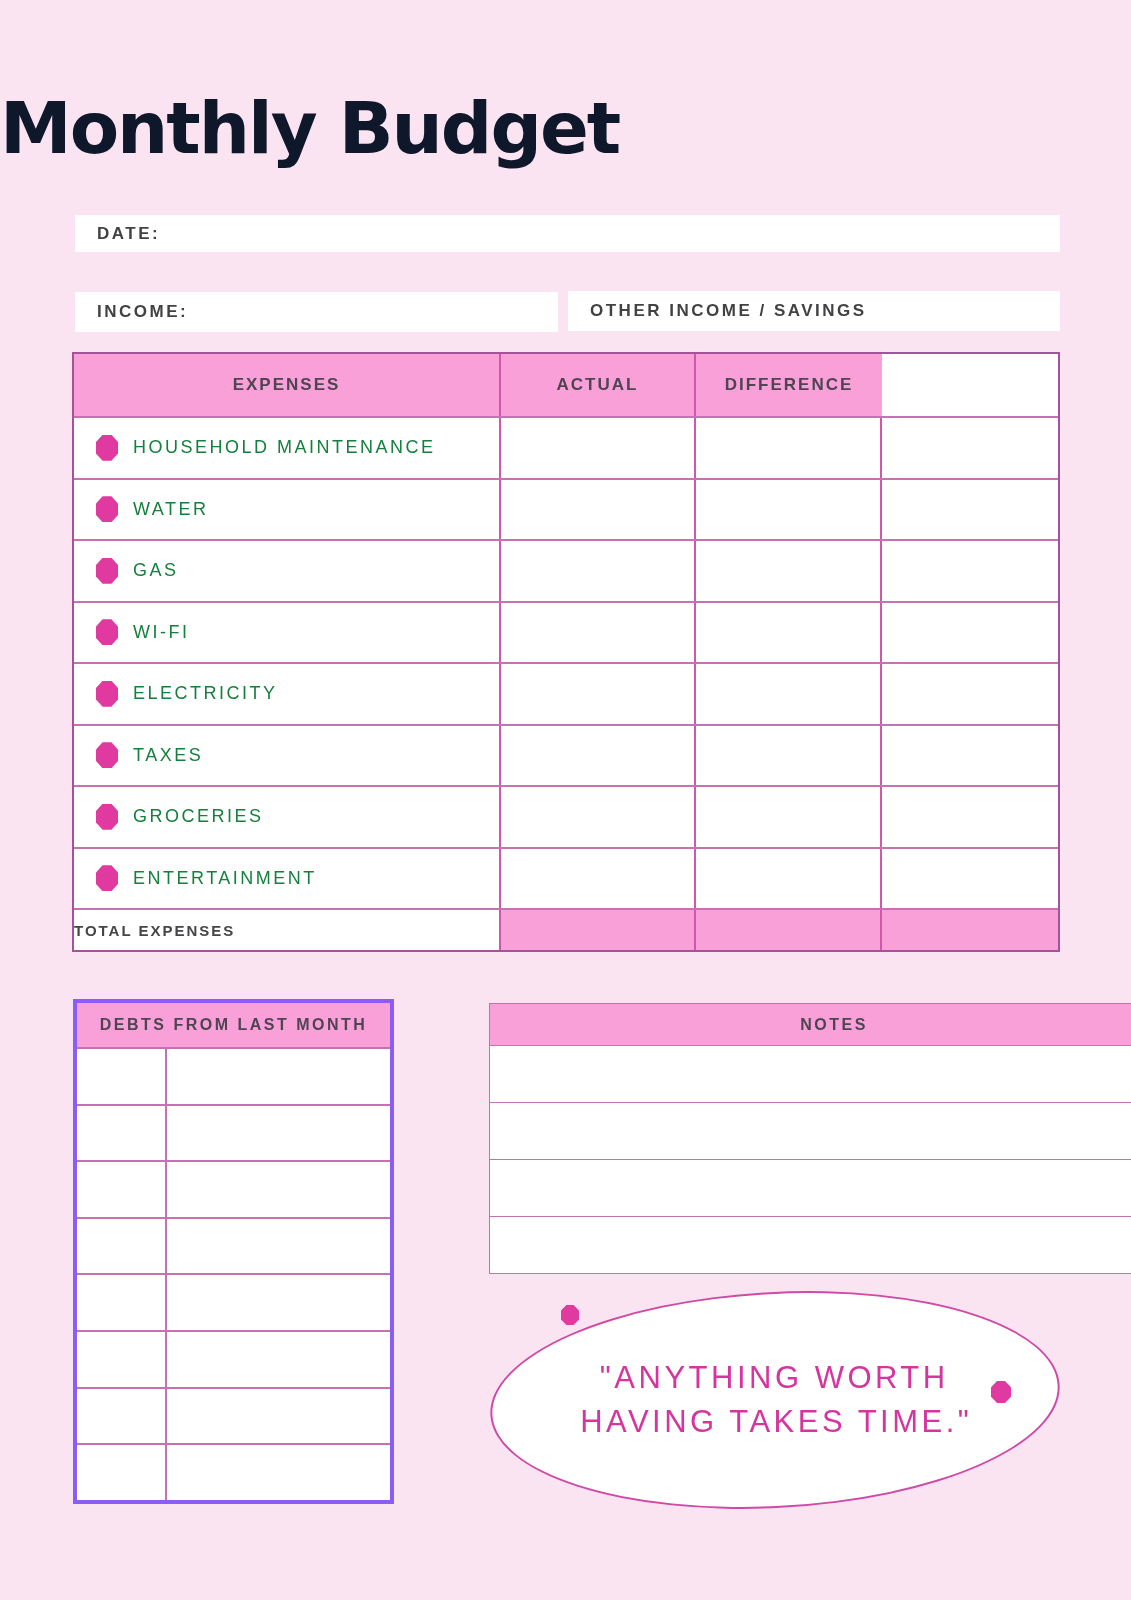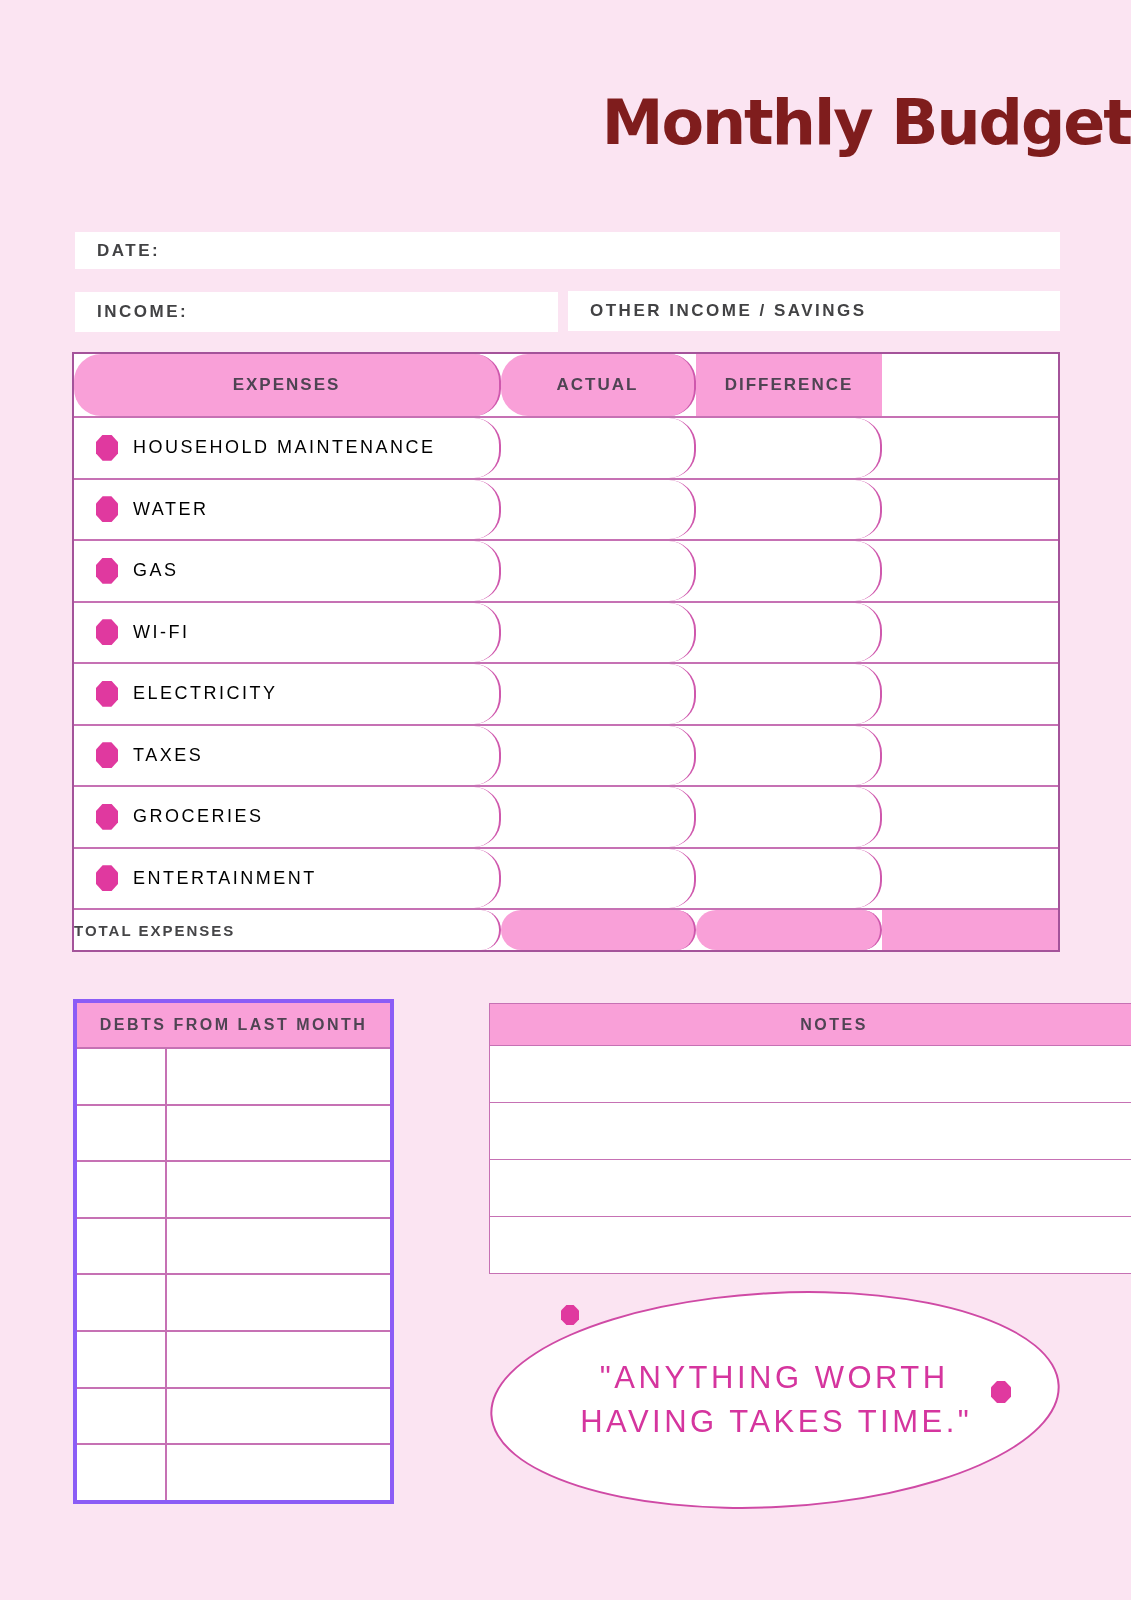--- a/index.html
+++ b/index.html
@@ -7,60 +7,60 @@
     width:1131px;height:1600px;
     background:#fbe4f2;
     font-family:"Liberation Sans", sans-serif;
     -webkit-font-smoothing:antialiased;
   }
   .page{position:relative;width:1131px;height:1600px;background:#fbe4f2;overflow:hidden;}
 
   
   .title{
     position:absolute;top:86px;left:0;width:100%;
-    text-align:right;
+    text-align:left;
     font-family:"DejaVu Sans", sans-serif;
-    font-weight:800;font-size:62px;letter-spacing:-2px;
-    color:#7f1d1d;white-space:nowrap;
+    font-weight:800;font-size:72px;letter-spacing:-2px;
+    color:#0f172a;white-space:nowrap;
   }
 
   
   .bar{
     position:absolute;background:#ffffff;
     display:flex;align-items:center;
     padding-left:22px;box-sizing:border-box;
     color:#424244;font-weight:700;font-size:17px;letter-spacing:2.5px;
   }
-  .bar-date{left:75px;top:232px;width:985px;height:37px;}
+  .bar-date{left:75px;top:215px;width:985px;height:37px;}
   .bar-income{left:75px;top:292px;width:483px;height:40px;}
   .bar-other{left:568px;top:291px;width:492px;height:40px;}
 
   
   .etable{
     position:absolute;left:72px;top:352px;width:988px;
     border:2px solid #a4539a;box-sizing:border-box;background:#ffffff;
   }
   .t-row{display:grid;grid-template-columns:427px 195px 186px 1fr;}
   .t-head .cell{
     background:#f9a0d8;height:62px;
     display:flex;align-items:center;justify-content:center;
     color:#4f4453;font-weight:700;font-size:17px;letter-spacing:2px;
   }
   .cell{box-sizing:border-box;}
-  .cell.sep{border-right:2px solid #cf58ad;border-radius:27px;}
+  .cell.sep{border-right:2px solid #cf58ad;}
   .t-body .t-row{border-top:2px solid #c671b4;}
   .t-body .cell{height:59.5px;background:#ffffff;}
   .label-cell{display:flex;align-items:center;}
   .octagon{
     width:22px;height:26px;flex:0 0 auto;
     margin-left:22px;margin-right:15px;
     background:#e0399f;
     clip-path:polygon(30% 0,70% 0,100% 28%,100% 72%,70% 100%,30% 100%,0 72%,0 28%);
   }
-  .row-label{color:#000000;font-size:18px;letter-spacing:2.5px;}
+  .row-label{color:#15803d;font-size:18px;letter-spacing:2.5px;}
   .t-total{border-top:2px solid #c671b4;}
   .t-total .cell{height:40px;}
   .t-total .total-label-cell{
     display:flex;align-items:center;background:#ffffff;
     color:#454547;font-weight:700;font-size:15px;letter-spacing:2px;
   }
   .t-total .pinkcell{background:#f9a0d8;}
 
   
   .debts{

